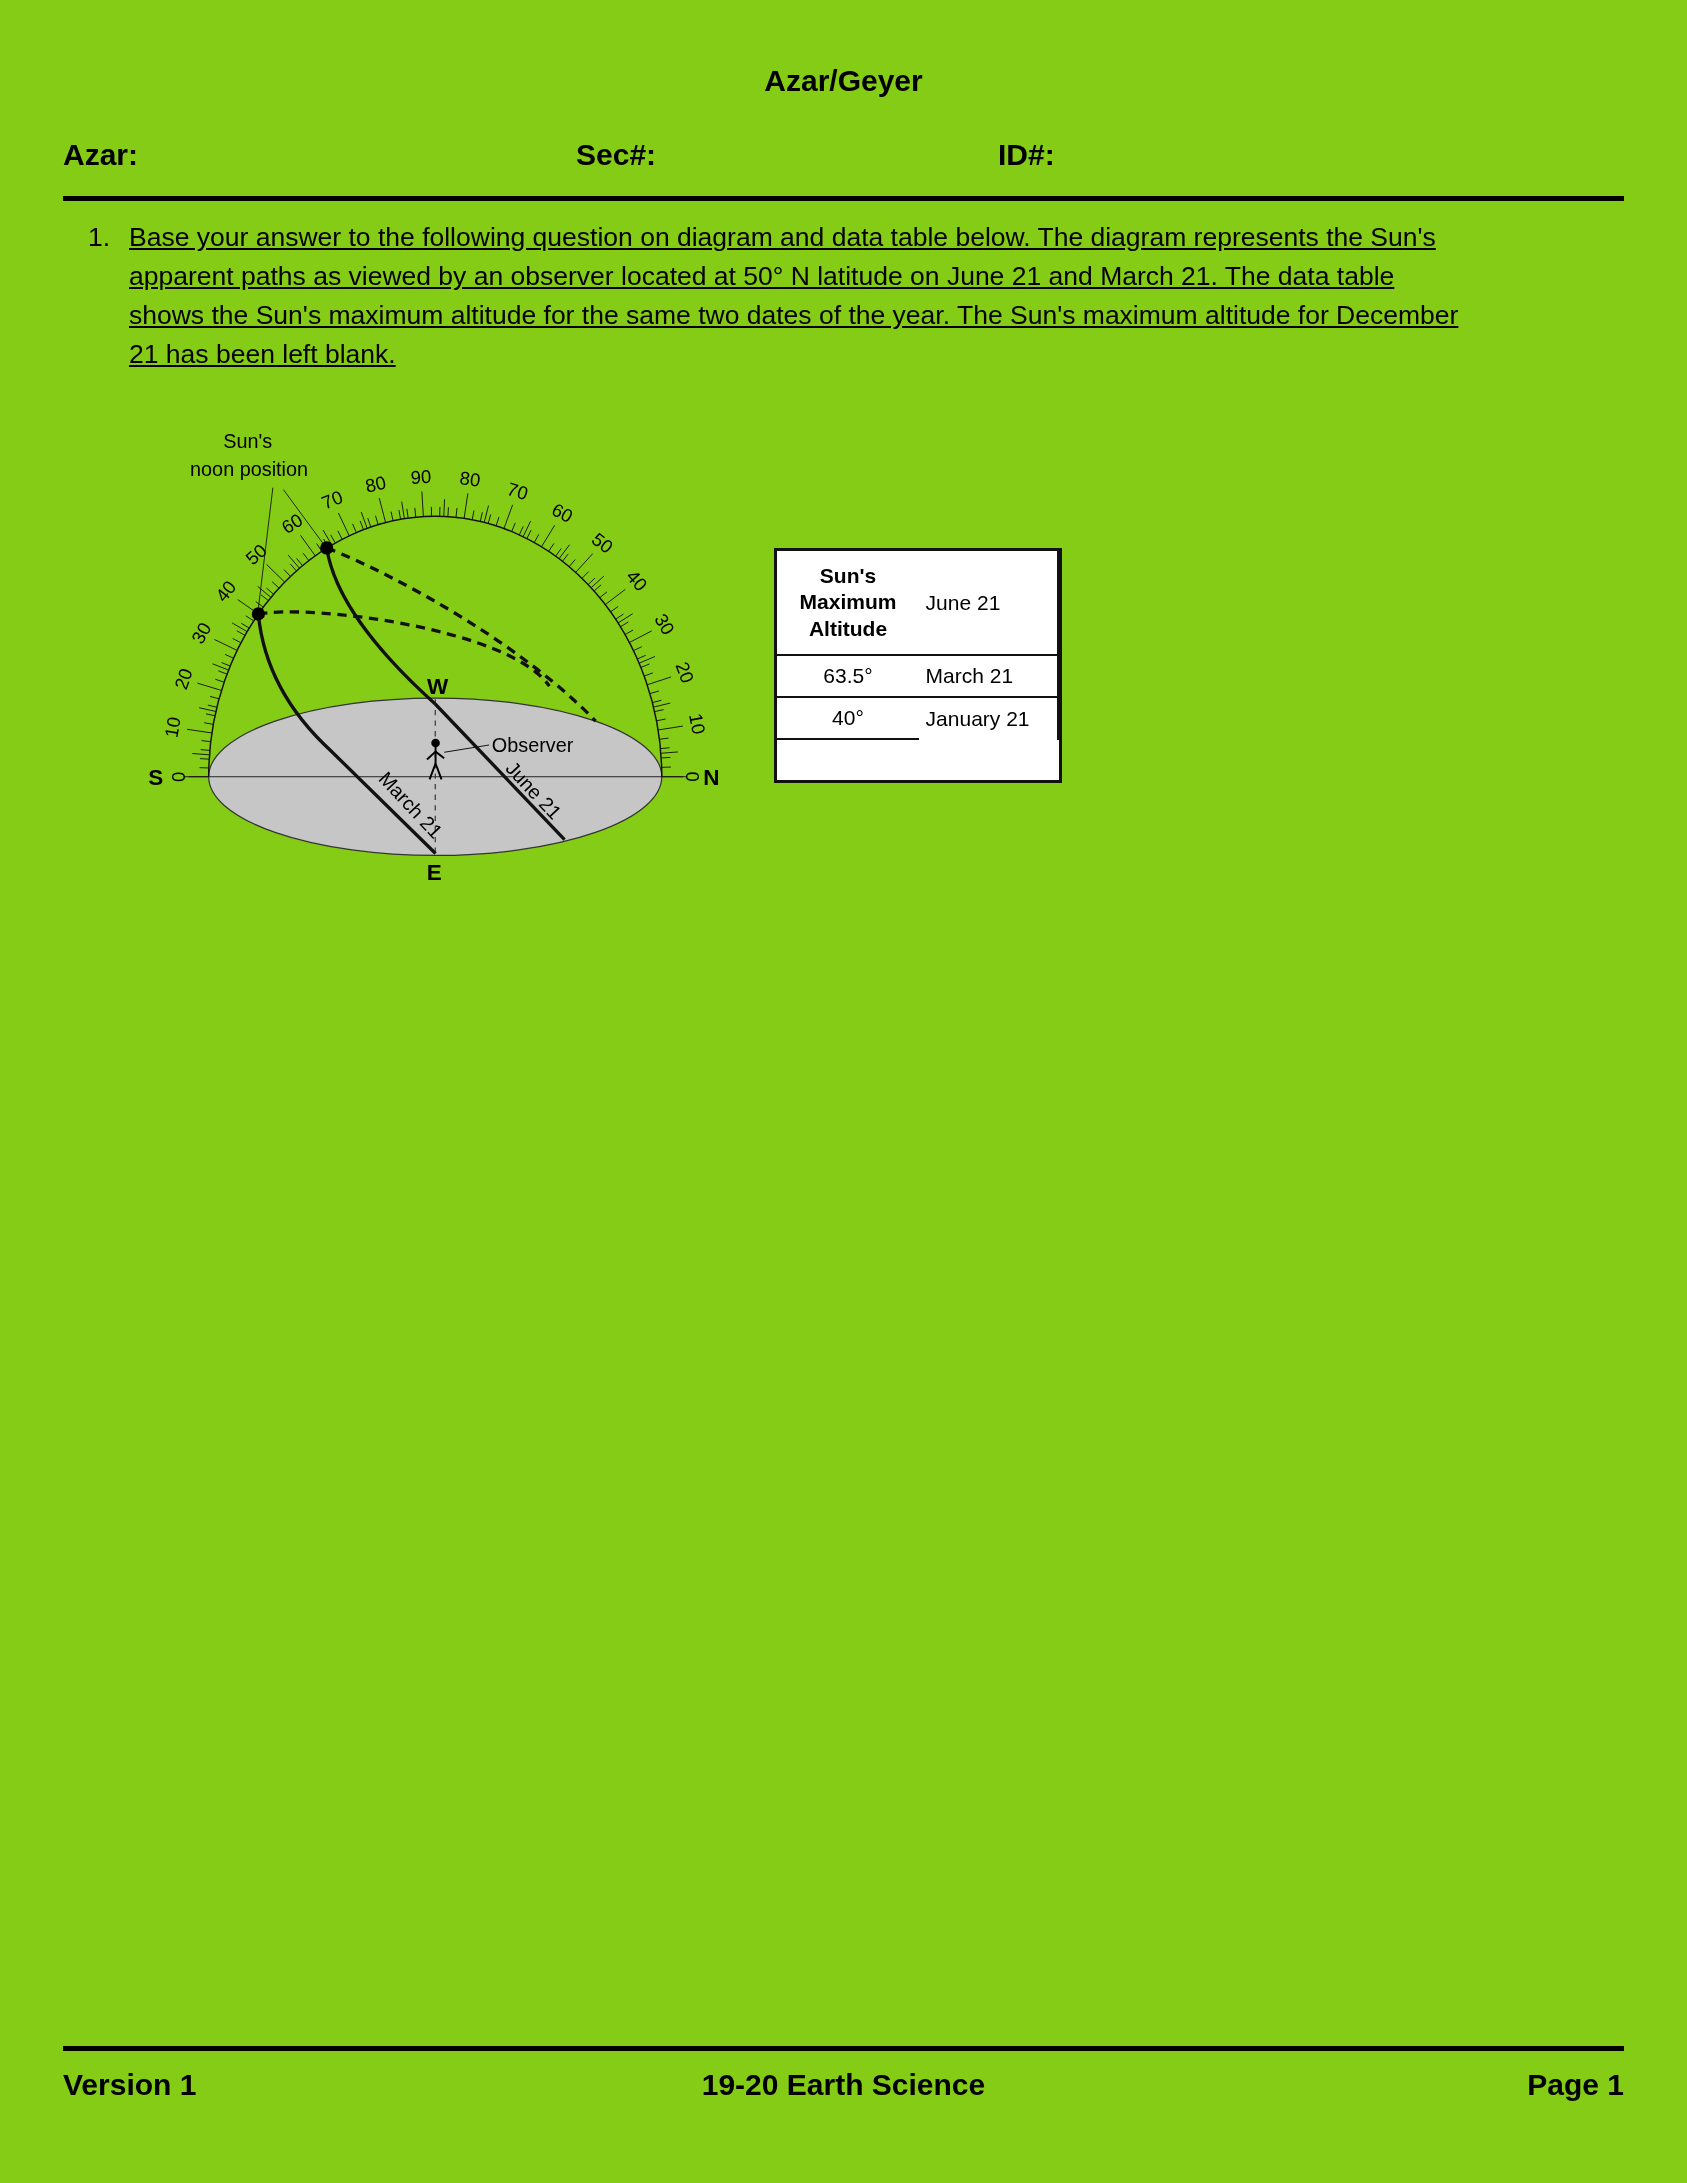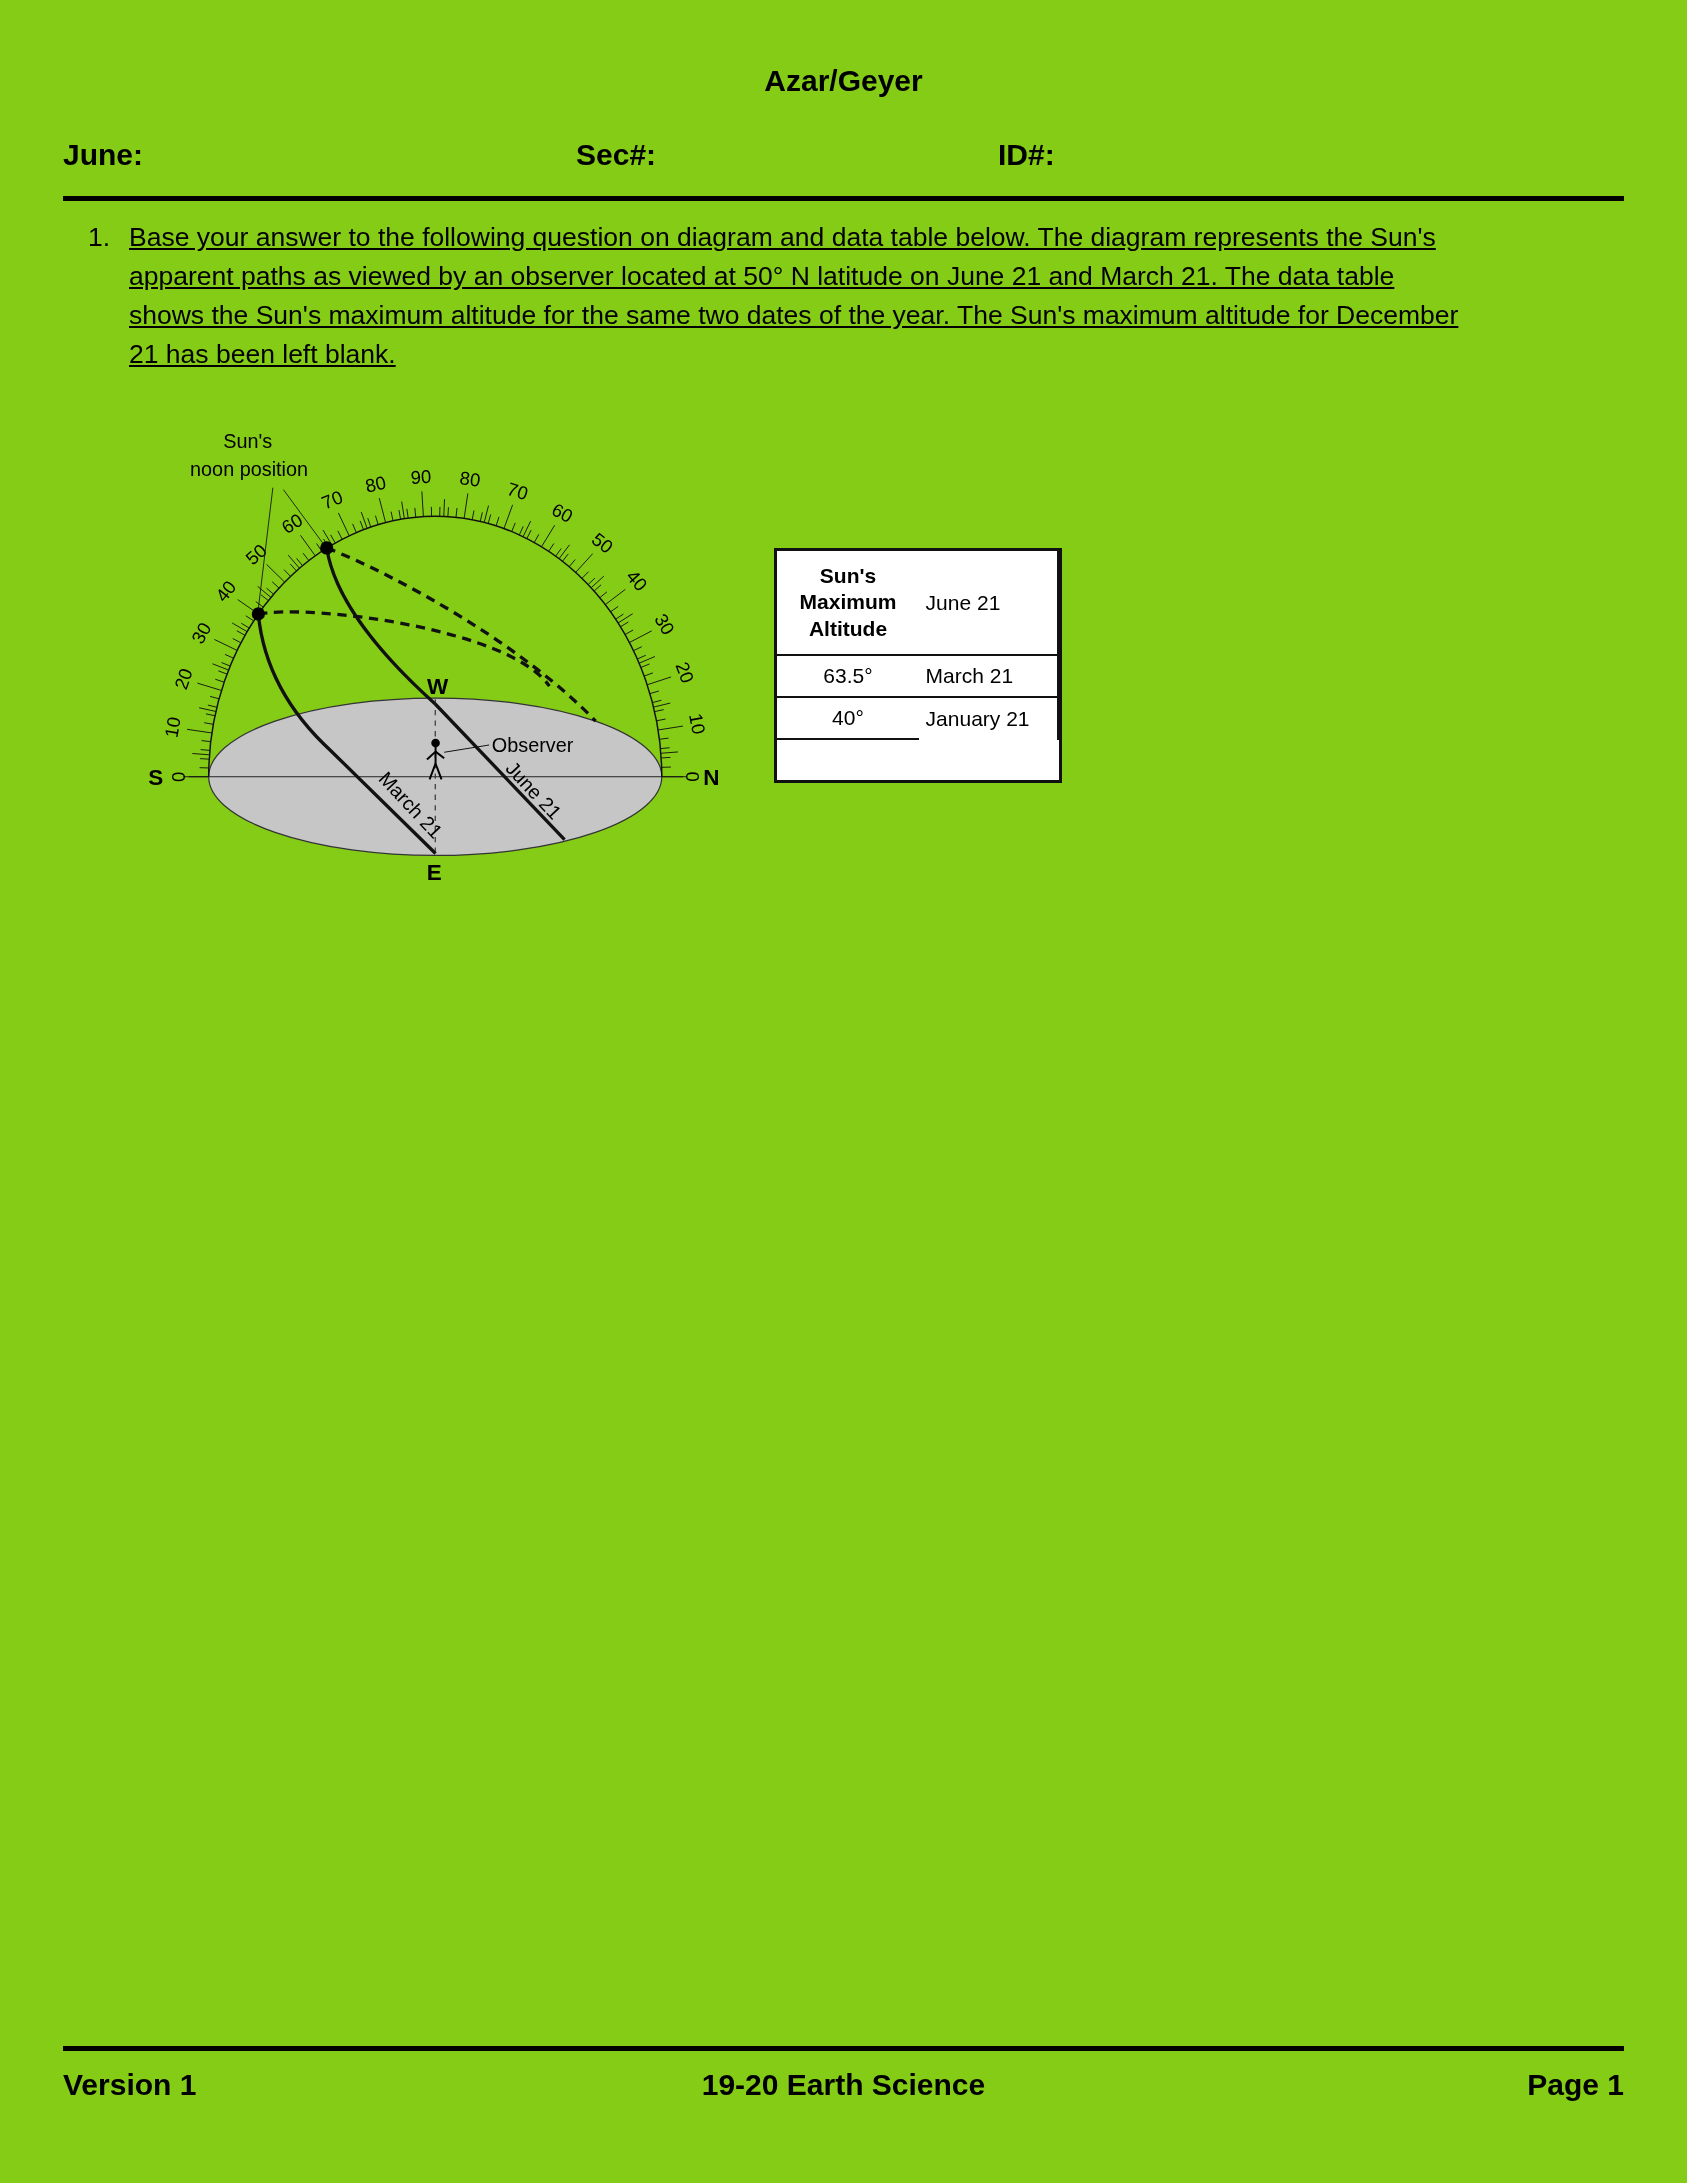--- a/index.html
+++ b/index.html
@@ -45,21 +45,21 @@
   .footer .pg{position:absolute;right:63px;}
 </style>
 </head>
 <body>
 
 <div class="page">
 
   <div class="title">Azar/Geyer</div>
 
   <div class="idrow">
-    <span class="name">June:</span>
+    <span class="name">Azar:</span>
     <span class="sec">Sec#:</span>
     <span class="id">ID#:</span>
   </div>
 
   <div class="toprule"></div>
 
   <div class="question">
     <div class="qnum">1.</div>
     <div class="qtext">Base your answer to the following question on diagram and data table below. The diagram represents the Sun's apparent paths as viewed by an observer located at 50° N latitude on June 21 and March 21. The data table shows the Sun's maximum altitude for the same two dates of the year. The Sun's maximum altitude for December 21 has been left blank.</div>
   </div>

